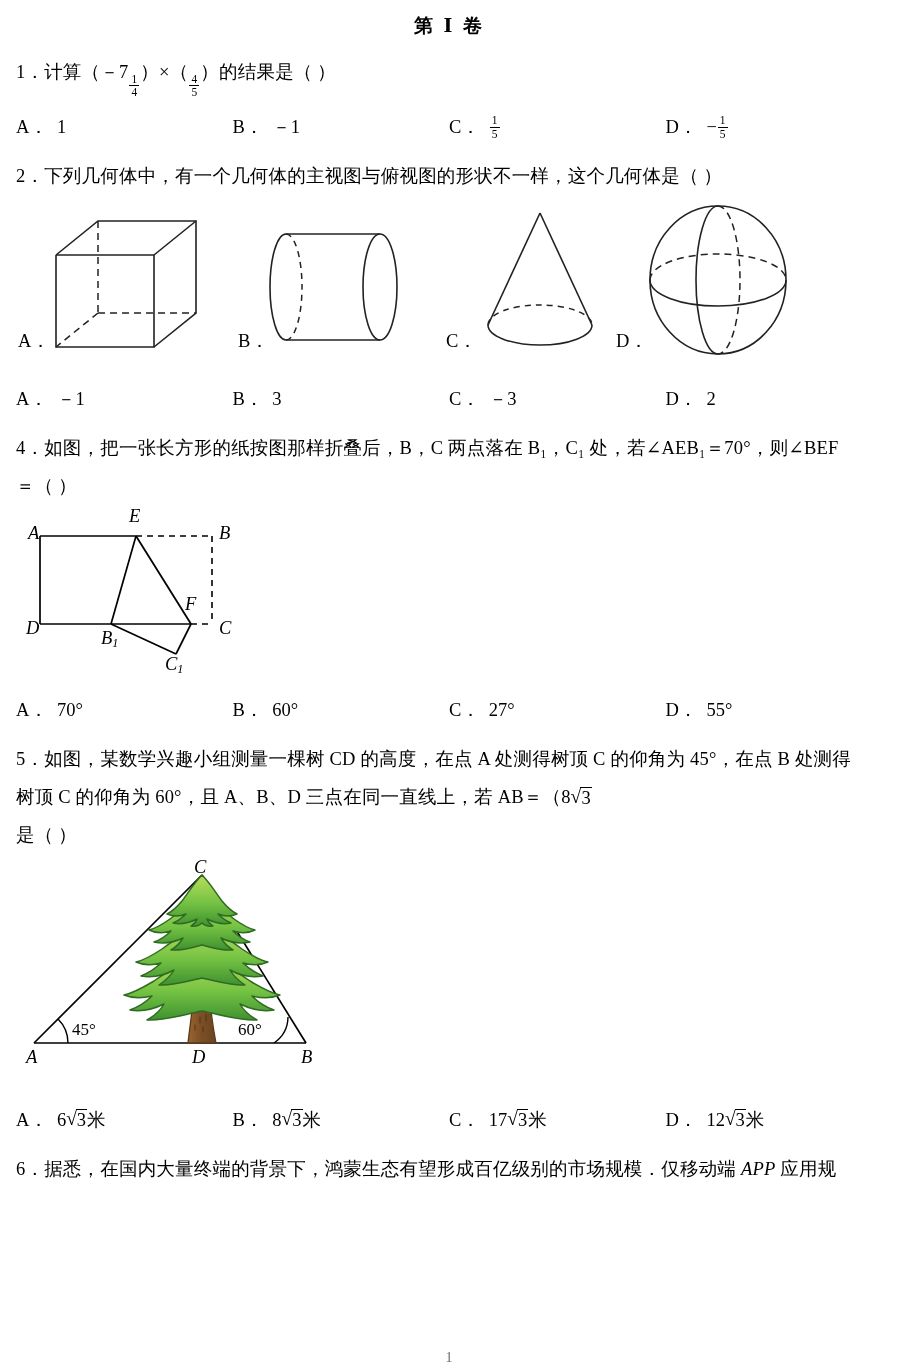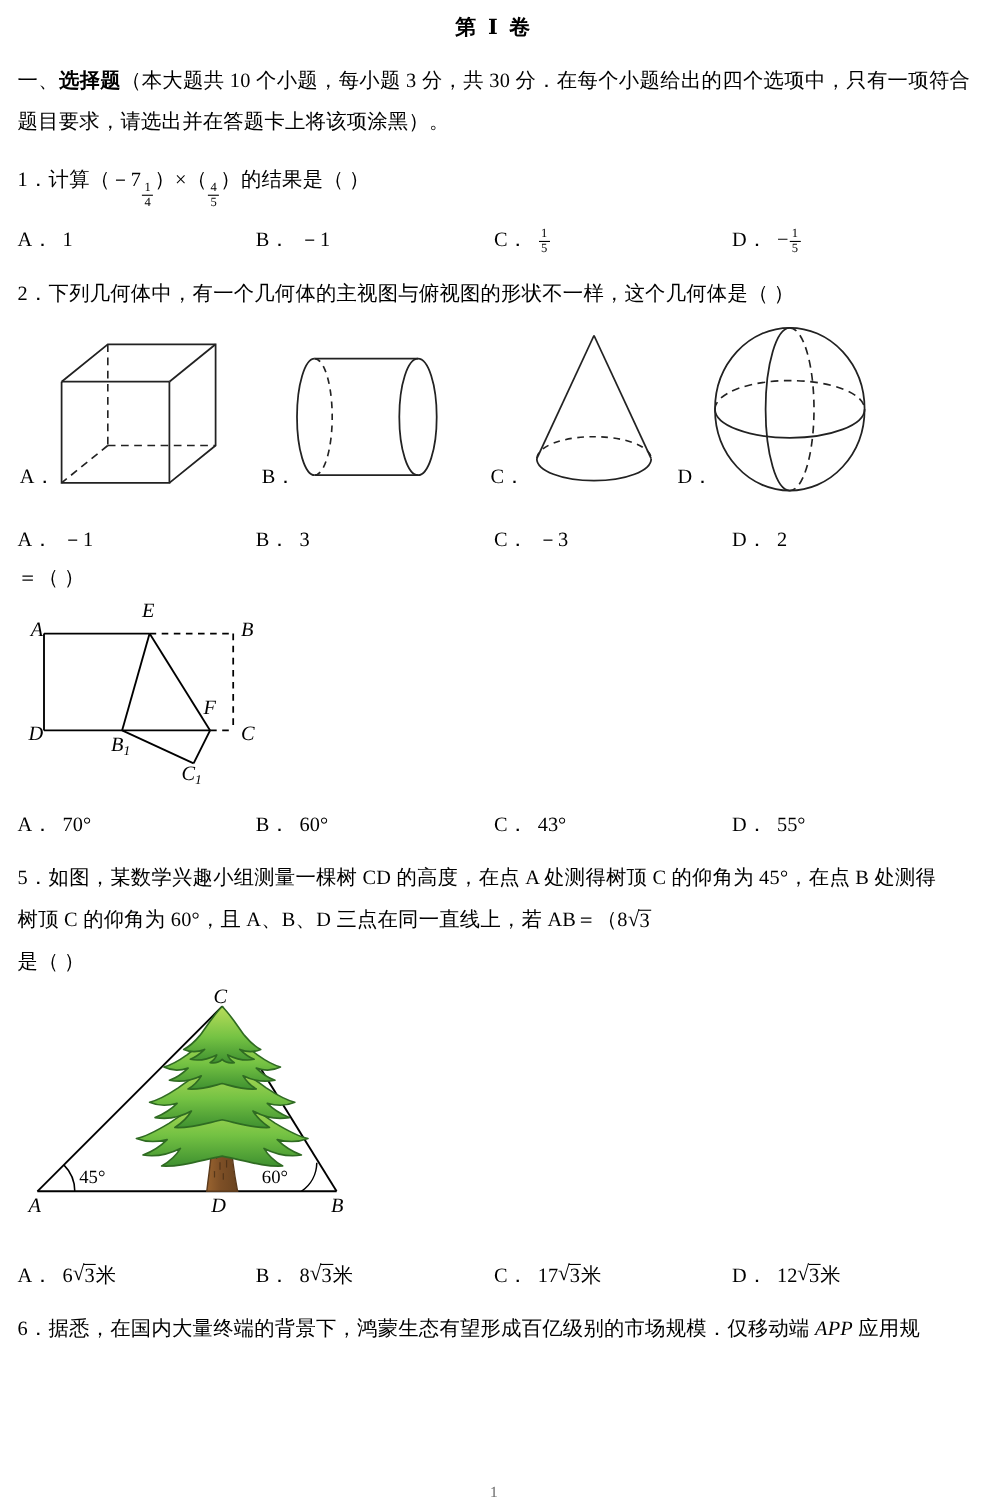--- a/index.html
+++ b/index.html
@@ -108,23 +108,20 @@
 </style>
 </head>
 <body>
 
 <div class="page">
 
   <div class="doc-title">第 I 卷</div>
 
   <div class="content">
 
-    <div class="para intro">
-      <span>一、</span><span class="bold">选择题</span><span>（本大题共 10 个小题，每小题 3 分，共 30 分．在每个小题给出的四个选项中，只有一项符合题目要求，请选出并在答题卡上将该项涂黑）。</span>
-    </div>
 
     <div class="qline">
       <span>1</span><span>．计算（－7</span><span class="frac">
           <span class="num">1</span>
           <span class="den">4</span>
         </span><span>）×（</span><span class="frac">
           <span class="num">4</span>
           <span class="den">5</span>
         </span><span>）的结果是（      ）</span>
     </div>
@@ -224,20 +221,23 @@
       <div class="opt">
         <span class="lab">C．</span>
         <span>－3</span>
       </div>
       <div class="opt">
         <span class="lab">D．</span>
         <span>2</span>
       </div>
     </div>
 
+    <div class="qline">
+      <span>4</span><span>．如图，把一张长方形的纸按图那样折叠后，B，C 两点落在 B₁，C₁ 处，若∠AEB₁＝70°，则∠BEF</span>
+    </div>
     <div class="qline" style="margin-top:2px;">
       <span>＝（      ）</span>
     </div>
 
     <div class="fig fig-q4">
       <svg width="250" height="175" viewBox="0 0 250 175" style="position:absolute; left:0px; top:0px;">
         <g fill="none" stroke="#000" stroke-width="1.7">
 
           <line x1="24" y1="22" x2="120" y2="22"></line>
           <line x1="24" y1="22" x2="24" y2="110"></line>
@@ -270,21 +270,21 @@
       <div class="opt">
         <span class="lab">A．</span>
         <span>70°</span>
       </div>
       <div class="opt">
         <span class="lab">B．</span>
         <span>60°</span>
       </div>
       <div class="opt">
         <span class="lab">C．</span>
-        <span>43°</span>
+        <span>27°</span>
       </div>
       <div class="opt">
         <span class="lab">D．</span>
         <span>55°</span>
       </div>
     </div>
 
     <div class="qline">
       <span>5</span><span>．如图，某数学兴趣小组测量一棵树 CD 的高度，在点 A 处测得树顶 C 的仰角为 45°，在点 B 处测得</span>
     </div>

